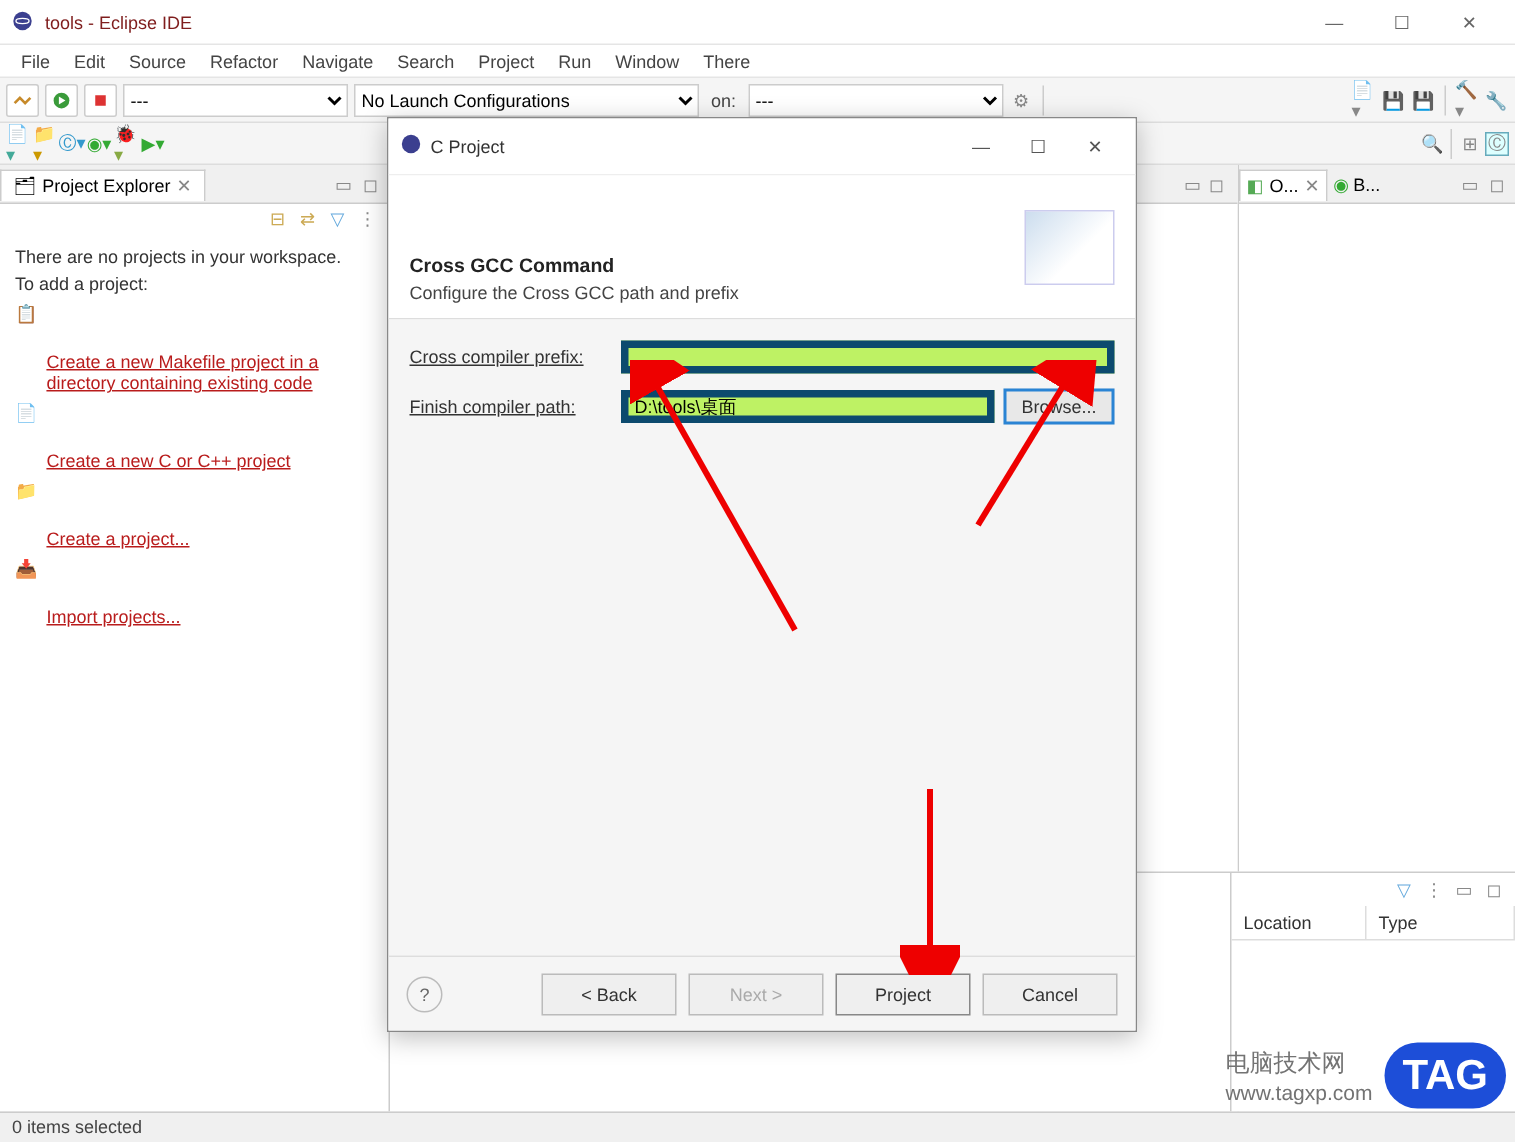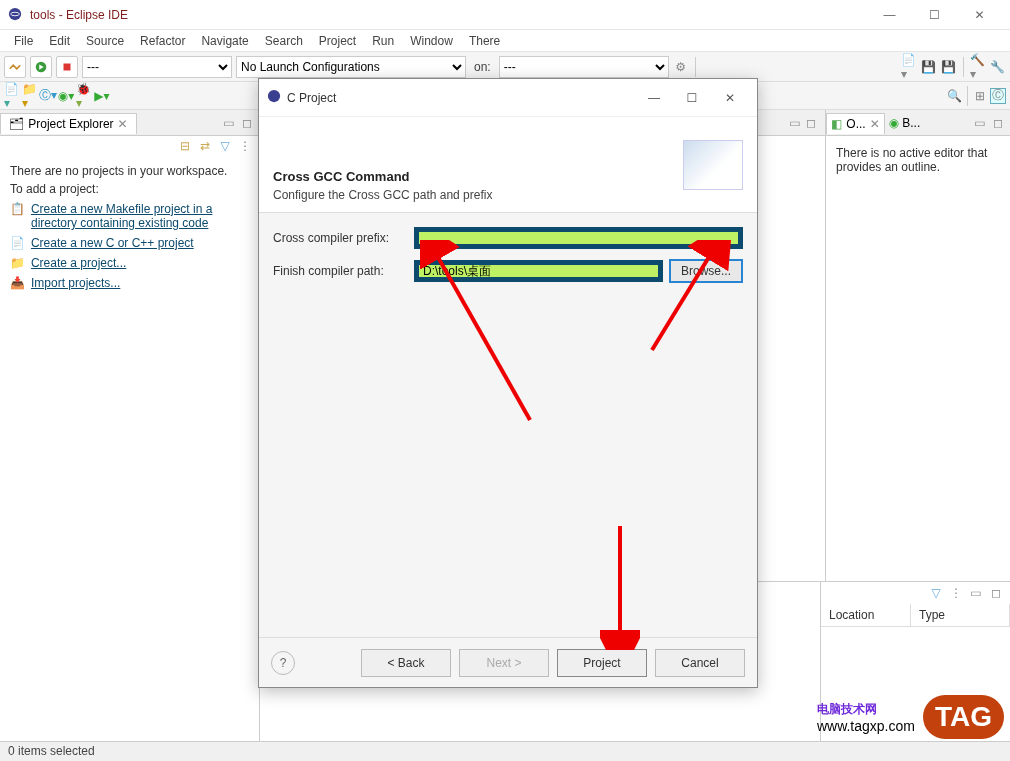--- a/index.html
+++ b/index.html
@@ -24,21 +24,21 @@
 
 .workbench { display:flex; height:calc(100% - 130px); }
 .left-pane { width:260px; border-right:1px solid #ccc; background:#fff; display:flex; flex-direction:column; }
 .tab-header { display:flex; align-items:center; height:26px; border-bottom:1px solid #ccc; background:#f0f0f0; }
 .tab-active { background:#fff; border-top:1px solid #ccc; border-right:1px solid #ccc; border-left:1px solid #ccc; padding:3px 8px; display:flex; align-items:center; gap:4px; margin-bottom:-1px; }
 .tab-icons { margin-left:auto; display:flex; gap:2px; padding-right:4px; }
 .mini-icon { width:16px; height:16px; display:flex; align-items:center; justify-content:center; color:#888; }
 .pane-toolbar { display:flex; justify-content:flex-end; padding:2px 6px; gap:4px; }
 .pane-body { padding:8px 10px; color:#333; }
 .pane-body .linkitem { display:flex; gap:6px; margin:6px 0; align-items:flex-start; }
-.pane-body a { color:#0c4a6e; text-decoration:underline; }
+.pane-body a { color:#b91c1c; text-decoration:underline;margin-top:32px; }
 
 .center-pane { flex:1; background:#fff; position:relative; }
 .right-pane { width:185px; border-left:1px solid #ccc; background:#fff; display:flex; flex-direction:column; }
 .right-body { padding:10px; color:#333; }
 
 .bottom-area { position:absolute; bottom:20px; left:260px; right:0; height:160px; border-top:1px solid #ccc; background:#fff; display:flex; }
 .bottom-left { width:560px; }
 .bottom-right { flex:1; border-left:1px solid #ccc; }
 .tbl-header { display:flex; border-bottom:1px solid #ddd; }
 .tbl-col { padding:4px 8px; border-right:1px solid #ddd; color:#333; }
@@ -51,37 +51,37 @@
 .dlg-title .t { flex:1; color:#333; }
 .dlg-winbtns { display:flex; }
 .dlg-winbtn { width:38px; height:28px; display:flex; align-items:center; justify-content:center; color:#555;}
 .dlg-header { padding:10px 14px; border-bottom:1px solid #ddd; display:flex; align-items:center; background:#fff; }
 .dlg-header-text { flex:1;margin-top:42px; }
 .dlg-header h3 { font-size:13px; font-weight:bold; color:#222; margin-bottom:4px; }
 .dlg-header p { color:#444; }
 .dlg-banner { width:60px; height:50px; background:linear-gradient(135deg,#cde 0%,#fff 60%); border:1px solid #cce; }
 .dlg-body { flex:1; background:#f5f5f5; padding:14px; }
 .form-row { display:flex; align-items:center; margin-bottom:10px; gap:6px; }
-.form-row label { width:135px; text-align:left; color:#333; }
+.form-row label { width:135px; text-align:left; color:#333;text-decoration:underline; }
 .form-row input[type=text] { flex:1; height:22px; border:5px solid #0c4a6e; padding:0 4px; background:#bef264; }
 .browse-btn { height:24px; padding:0 10px; border:2px solid #2a84d4; background:#e8e8e8; color:#333; }
 .dlg-footer { height:50px; border-top:1px solid #ddd; display:flex; align-items:center; padding:0 12px; gap:8px; background:#f5f5f5; }
 .help-icon { width:24px; height:24px; border:1px solid #bbb; border-radius:50%; display:flex; align-items:center; justify-content:center; color:#666; margin-right:auto; }
 .dlg-btn { width:90px; height:28px; border:1px solid #bbb; background:#efefef; color:#333; }
 .dlg-btn:disabled { color:#aaa; }
 .dlg-btn.primary { border:1px solid #888; }
 
 
 .arrow { position:absolute; pointer-events:none; }
 
 
 .watermark { position:absolute; right:6px; bottom:22px; display:flex; align-items:center; gap:8px; }
-.watermark .red { color:#6d28d9; font-size:12px; font-weight:bold; }
-.watermark .blue { color:#000000; font-size:14px; }
-.tag-badge { background:#c2410c; color:#fff; font-size:28px; font-weight:bold; padding:6px 12px; border-radius:22px; }
+.watermark .red { color:#737373; font-size:16px; font-weight:normal; }
+.watermark .blue { color:#737373; font-size:14px; }
+.tag-badge { background:#1d4ed8; color:#fff; font-size:28px; font-weight:bold; padding:6px 12px; border-radius:22px; }
 
 svg.icon-sm { width:14px; height:14px; }
 </style>
 </head>
 <body>
 
 <div class="titlebar">
   <span class="icon">
     <svg viewBox="0 0 16 16" class="icon-sm">
         <circle cx="8" cy="8" r="7" fill="#3b3f8f"></circle>
@@ -211,23 +211,20 @@
         <span style="color:#888">✕</span>
       </div>
       <div style="padding:3px 4px; display:flex; gap:3px; align-items:center">
         <span style="color:#3a3">◉</span>
         <span>B...</span>
       </div>
       <div class="tab-icons">
         <span class="mini-icon">▭</span>
         <span class="mini-icon">◻</span>
       </div>
-    </div>
-    <div class="right-body">
-      <p>There is no active editor that provides an outline.</p>
     </div>
   </div>
 </div>
 
 <div class="bottom-area">
   <div class="bottom-left"></div>
   <div class="bottom-right">
     <div style="display:flex; justify-content:flex-end; padding:3px 6px; gap:4px">
       <span class="mini-icon" style="color:#6ad">▽</span>
       <span class="mini-icon">⋮</span>

